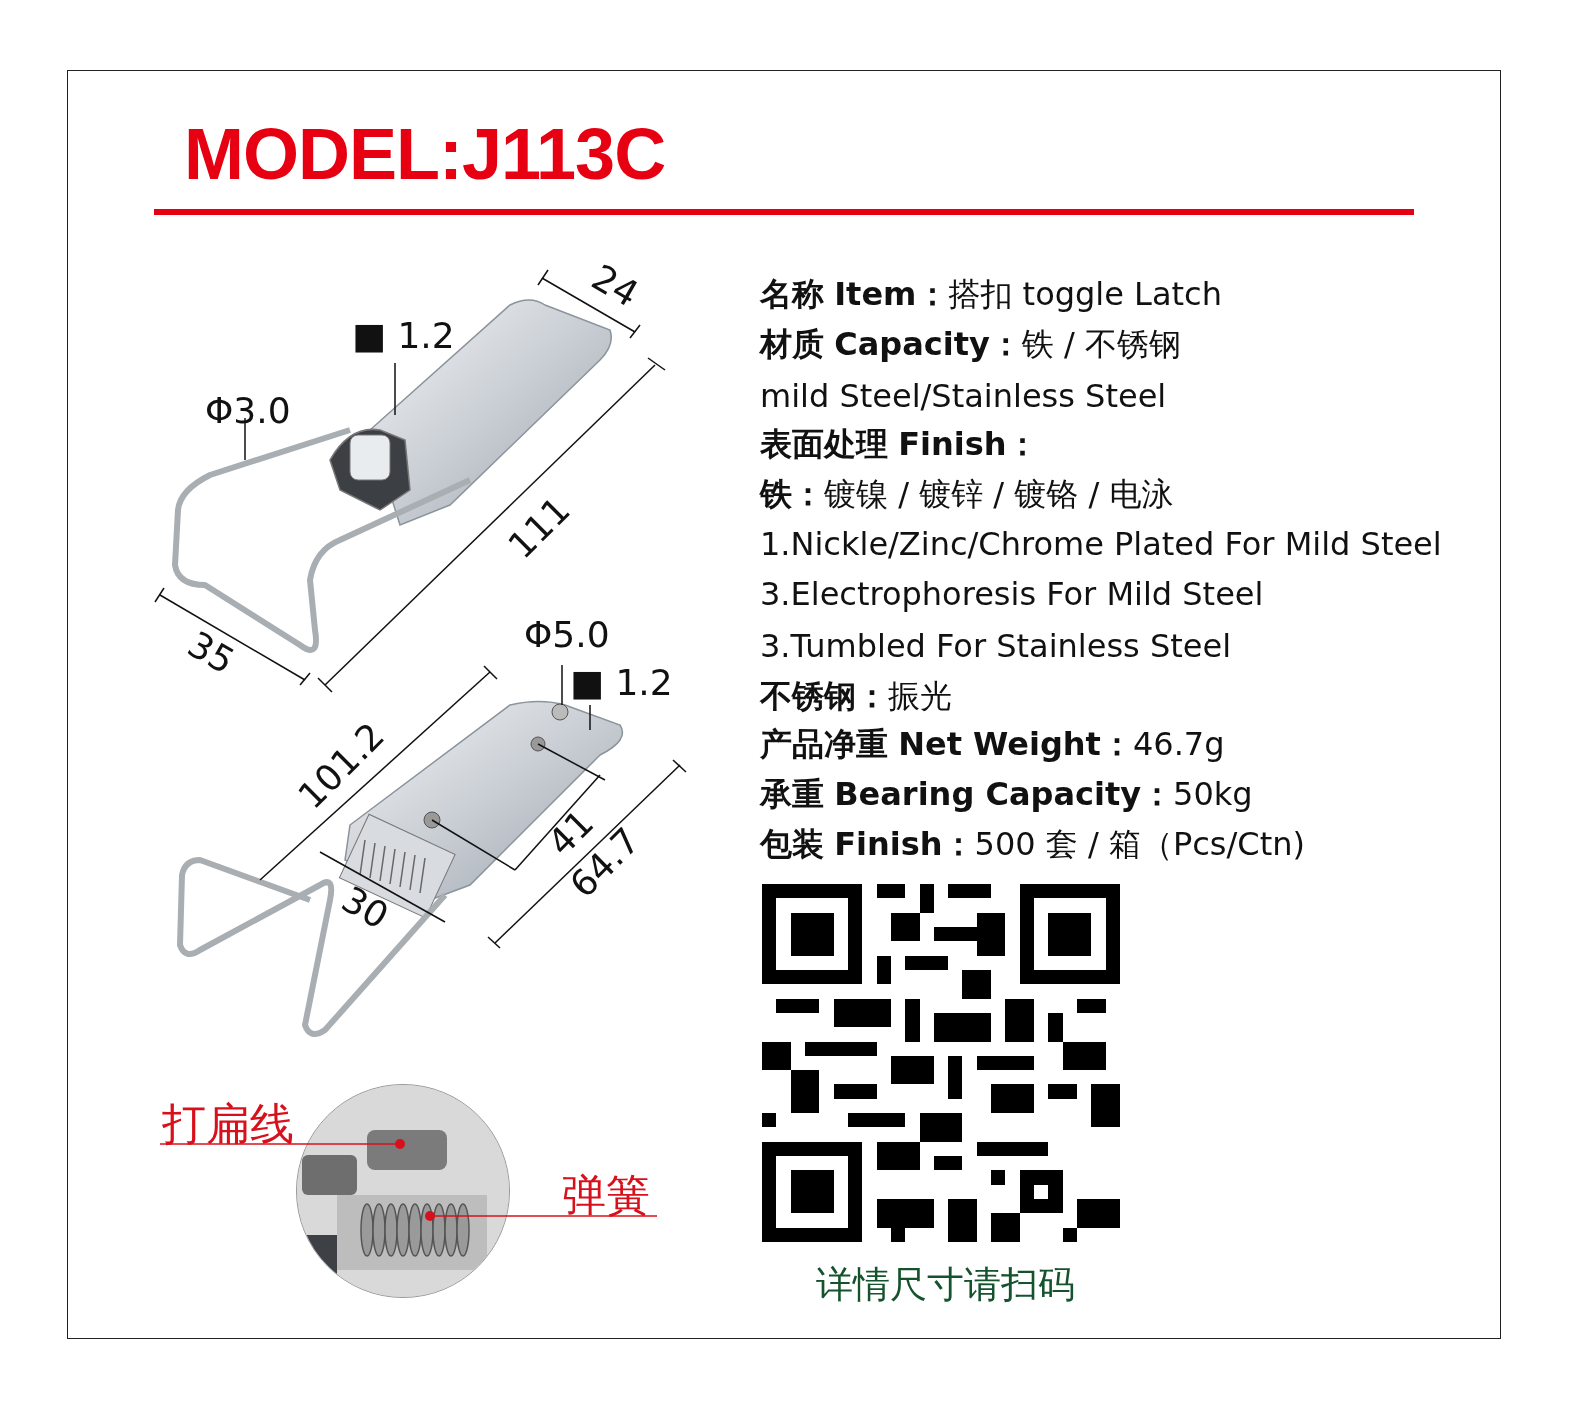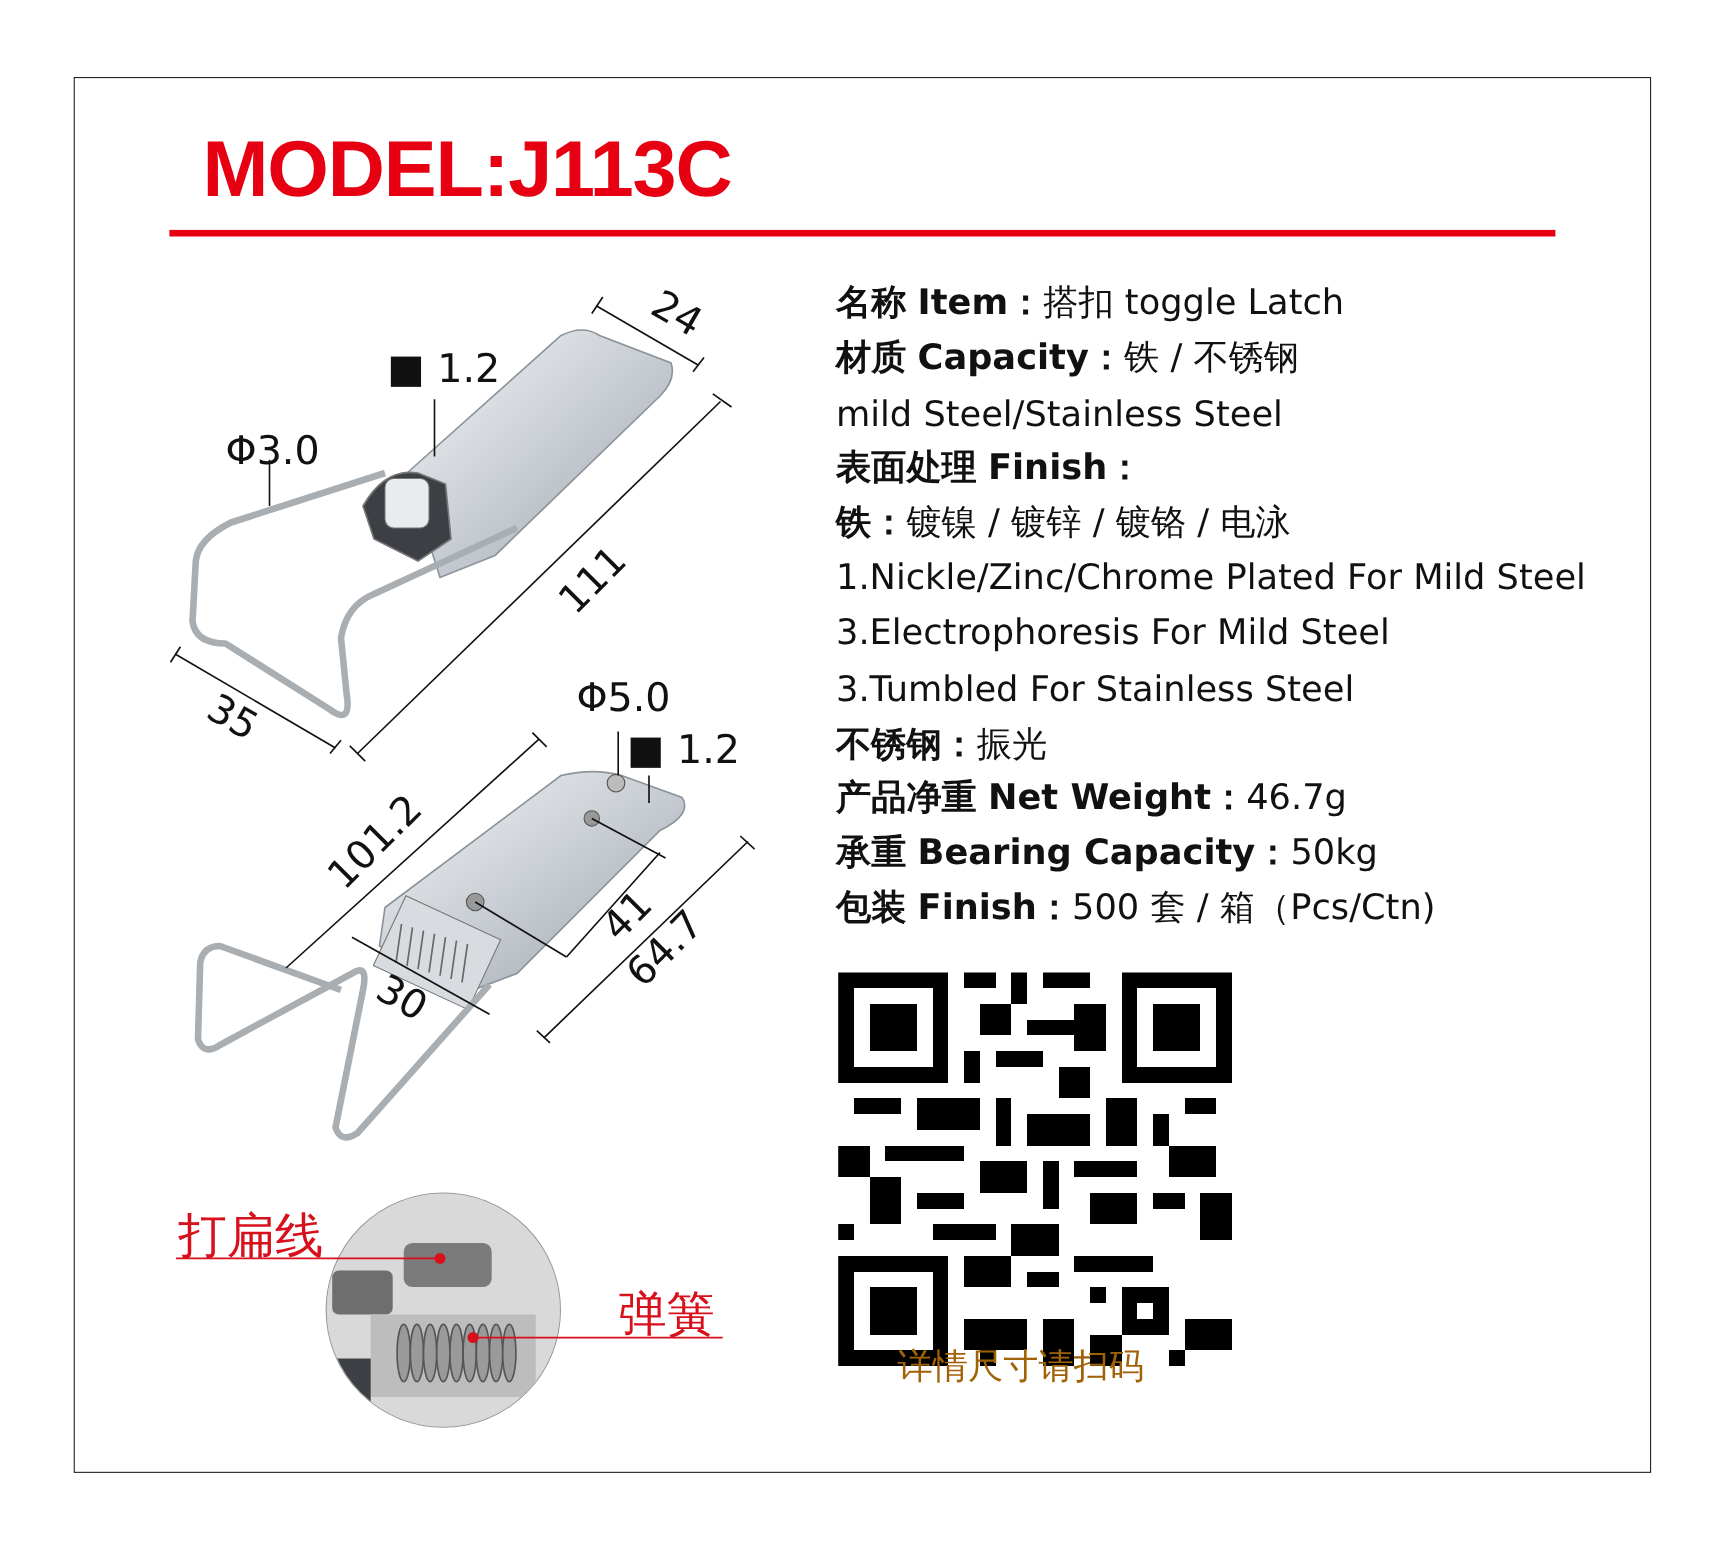--- a/index.html
+++ b/index.html
@@ -5,29 +5,29 @@
   html, body { margin:0; padding:0; background:#ffffff; }
   body { width:1575px; height:1417px; position:relative; overflow:hidden;
          font-family:"DejaVu Sans","Liberation Sans",sans-serif; color:#111; }
   .frame { position:absolute; left:67px; top:70px; width:1434px; height:1269px;
            border:1.5px solid #222; box-sizing:border-box; }
   .title { position:absolute; left:152px; top:118px; font-family:"Liberation Sans",sans-serif;
            font-weight:bold; font-size:72px; color:#e60012; letter-spacing:-1px; line-height:1;margin-left:32px; }
   .title-rule { position:absolute; left:154px; top:209px; width:1260px; height:6px; background:#e60012; }
 
   .specs { position:absolute; left:760px; top:252px; width:700px; }
-  .line { position:absolute; left:0; white-space:nowrap; font-size:32px; line-height:1; }
+  .line { position:absolute; left:0; white-space:nowrap; font-size:32px; line-height:1;margin-top:20px; }
   .b { font-weight:bold; }
   .n { font-weight:normal; }
 
   .drawing { position:absolute; }
   .dim { position:absolute; font-size:36px; line-height:1; color:#111; white-space:nowrap; }
 
   .qr { position:absolute; left:762px; top:884px; width:358px; height:358px; }
-  .qr-caption { position:absolute; left:816px; top:1226px; font-size:32px; line-height:1; color:#a16207; }
+  .qr-caption { position:absolute; left:816px; top:1266px; font-size:37px; line-height:1; color:#14532d; }
 
   .callout { position:absolute; font-size:44px; color:#d7101c; line-height:1; }
   .detail { position:absolute; left:296px; top:1084px; width:212px; height:212px;
             border-radius:50%; overflow:hidden; background:#cfcfcf; border:1px solid #999; }
 </style>
 </head>
 <body>
 
 <div class="frame"></div>
 

